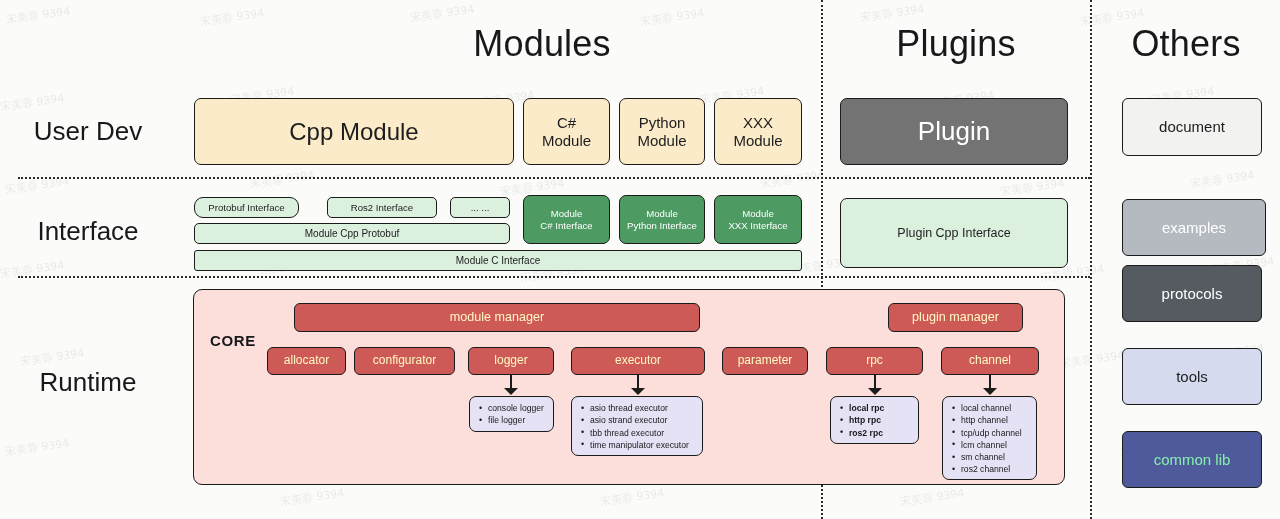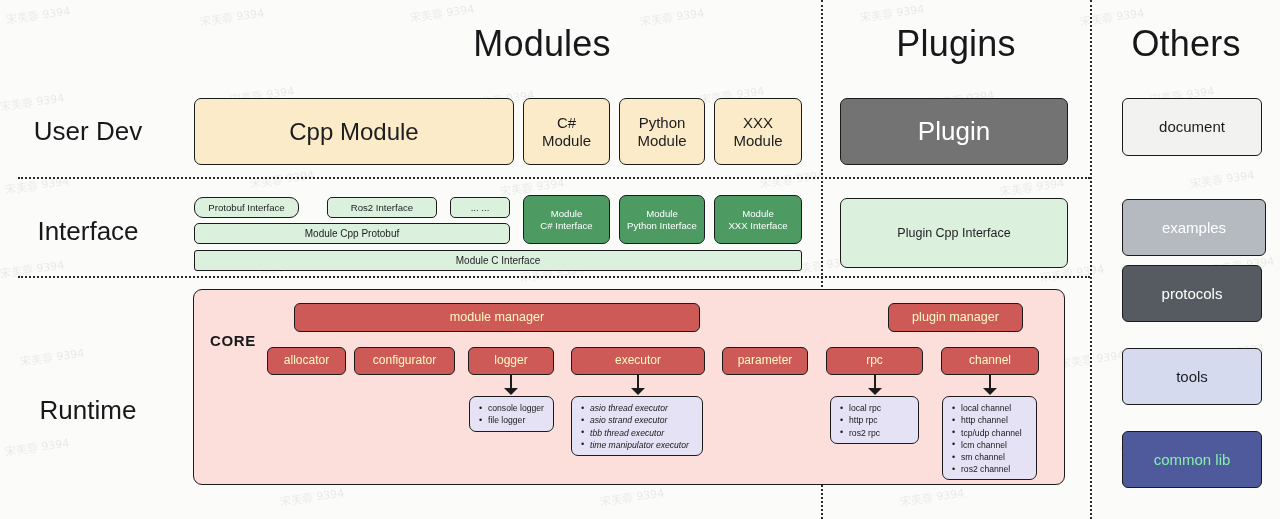--- a/index.html
+++ b/index.html
@@ -112,21 +112,21 @@
 
   <div class="hdiv" style="left:18px;top:177px;width:1072px;"></div>
   <div class="hdiv" style="left:18px;top:276px;width:1072px;"></div>
 
   <div class="colhead" style="left:332px;top:26px;width:420px;">Modules</div>
   <div class="colhead" style="left:822px;top:26px;width:268px;">Plugins</div>
   <div class="colhead" style="left:1092px;top:26px;width:188px;">Others</div>
 
   <div class="rowlabel" style="left:0px;top:118px;width:176px;">User Dev</div>
   <div class="rowlabel" style="left:0px;top:218px;width:176px;">Interface</div>
-  <div class="rowlabel" style="left:0px;top:369px;width:176px;margin-top:28px;">Runtime</div>
+  <div class="rowlabel" style="left:0px;top:369px;width:176px;">Runtime</div>
 
   <div class="box f-cream" style="left:194px;top:98px;width:320px;height:67px;font-size:24px;">Cpp Module</div>
   <div class="box f-cream" style="left:523px;top:98px;width:87px;height:67px;font-size:15px;white-space:pre-line;">C#
 Module</div>
   <div class="box f-cream" style="left:619px;top:98px;width:86px;height:67px;font-size:15px;white-space:pre-line;">Python
 Module</div>
   <div class="box f-cream" style="left:714px;top:98px;width:88px;height:67px;font-size:15px;white-space:pre-line;">XXX
 Module</div>
 
   <div class="box f-gold" style="left:840px;top:98px;width:228px;height:67px;font-size:26px;">Plugin</div>
@@ -179,30 +179,30 @@
       <div class="head" style="top:13px;"></div>
   </div>
 
   <div class="bullets" style="left:469px;top:396px;width:85px;height:36px;">
     <ul>
       <li>console logger</li>
       <li>file logger</li>
     </ul>
   </div>
 
-  <div class="bullets" style="left:571px;top:396px;width:132px;height:60px;font-style:italic;">
+  <div class="bullets" style="left:571px;top:396px;width:132px;height:60px;">
     <ul>
       <li>asio thread executor</li>
       <li>asio strand executor</li>
       <li>tbb thread executor</li>
       <li>time manipulator executor</li>
     </ul>
   </div>
 
-  <div class="bullets" style="left:830px;top:396px;width:89px;height:48px;">
+  <div class="bullets" style="left:830px;top:396px;width:89px;height:48px;font-weight:bold;">
     <ul>
       <li>local rpc</li>
       <li>http rpc</li>
       <li>ros2 rpc</li>
     </ul>
   </div>
 
   <div class="bullets" style="left:942px;top:396px;width:95px;height:84px;">
     <ul>
       <li>local channel</li>

